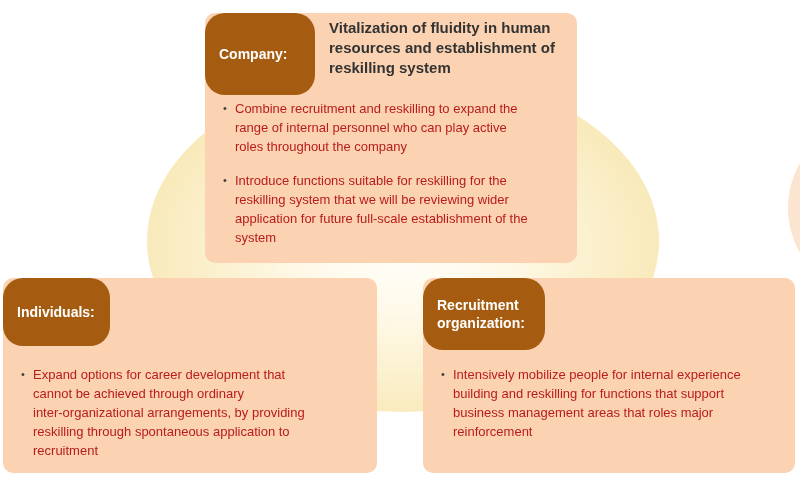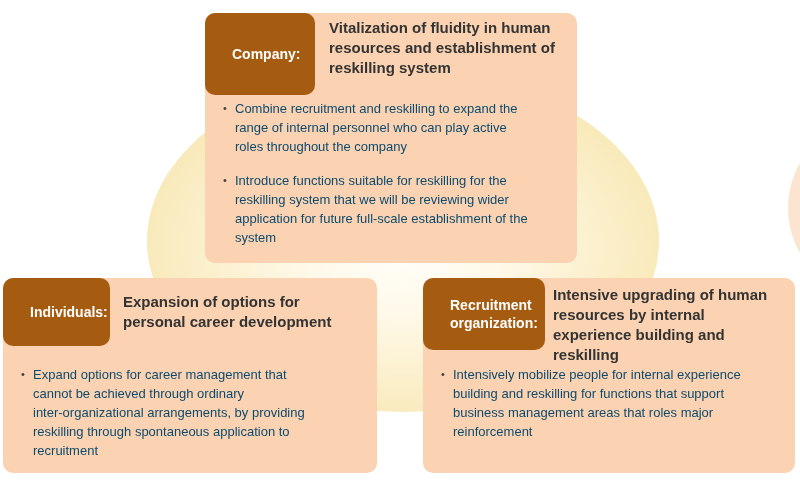--- a/index.html
+++ b/index.html
@@ -18,37 +18,37 @@
   }
   .blob-right{
     position:absolute;left:788px;top:118px;width:180px;height:180px;
     border-radius:50%;background:#fbe4d0;
   }
   
   .card{
     position:absolute;background:#fbd3b2;border-radius:10px;
   }
   .card-label{
-    position:absolute;left:0;top:0;background:#a55b10;border-radius:10px;
+    position:absolute;left:0;top:0;background:#a55b10;border-radius:20px;
     color:#ffffff;font-weight:bold;font-size:14px;line-height:18px;
-    display:flex;align-items:center;padding-left:27px;box-sizing:border-box;
+    display:flex;align-items:center;padding-left:14px;box-sizing:border-box;
     white-space:pre-line;
   }
   .card-title{
     position:absolute;font-weight:bold;font-size:15px;line-height:20px;
     color:#333333;white-space:pre-line;
   }
   .bullets{position:absolute;}
   .bullet-row{display:flex;margin-bottom:15px;}
   .bullet-dot{
     flex:0 0 auto;width:12px;font-size:11px;line-height:19px;
     color:#3d3d3d;text-align:left;
   }
   .bullet-text{
-    flex:1 1 auto;font-size:13px;line-height:19px;color:#0c4a6e;
+    flex:1 1 auto;font-size:13px;line-height:19px;color:#b91c1c;
     white-space:pre-line;
   }
   
   #card-company{left:205px;top:13px;width:372px;height:250px;}
   #card-company .card-label{width:110px;height:82px;}
   #card-company .card-title{left:124px;top:5px;width:242px;}
   #card-company .bullets{left:18px;top:86px;right:6px;}
   
   #card-individuals{left:3px;top:278px;width:374px;height:195px;}
   #card-individuals .card-label{width:107px;height:68px;}
@@ -85,40 +85,35 @@
         <div class="bullet-text">Introduce functions suitable for reskilling for the
 reskilling system that we will be reviewing wider
 application for future full-scale establishment of the
 system</div>
       </div>
     </div>
   </div>
 
   <div class="card" id="card-individuals">
     <div class="card-label">Individuals:</div>
-    <div class="card-title">Expansion of options for
-personal career development</div>
     <div class="bullets">
       <div class="bullet-row">
         <span class="bullet-dot">•</span>
-        <div class="bullet-text">Expand options for career management that
+        <div class="bullet-text">Expand options for career development that
 cannot be achieved through ordinary
 inter-organizational arrangements, by providing
 reskilling through spontaneous application to
 recruitment</div>
       </div>
     </div>
   </div>
 
   <div class="card" id="card-recruitment">
     <div class="card-label">Recruitment
 organization:</div>
-    <div class="card-title">Intensive upgrading of human
-resources by internal
-experience building and reskilling</div>
     <div class="bullets">
       <div class="bullet-row">
         <span class="bullet-dot">•</span>
         <div class="bullet-text">Intensively mobilize people for internal experience
 building and reskilling for functions that support
 business management areas that roles major
 reinforcement</div>
       </div>
     </div>
   </div>

